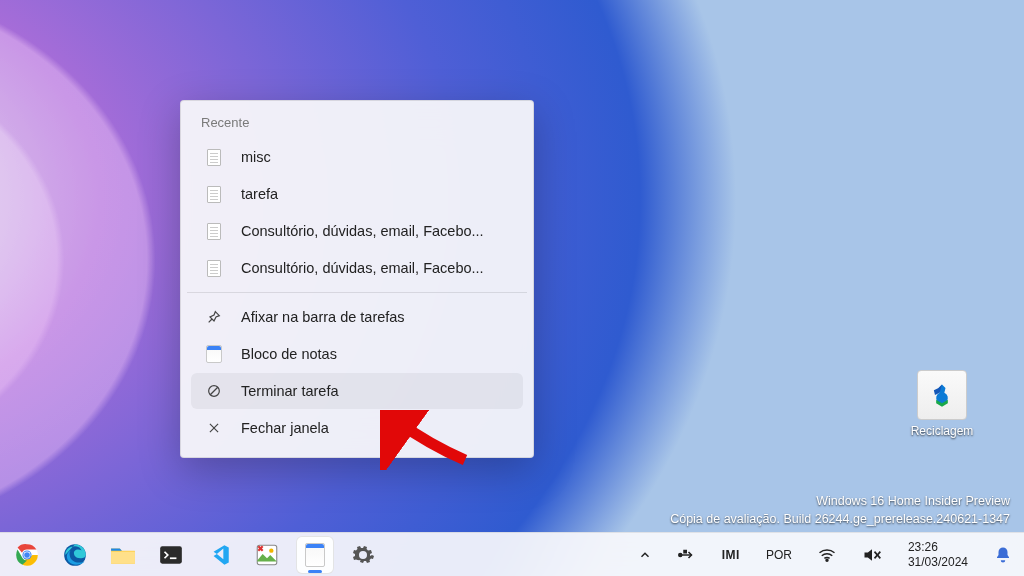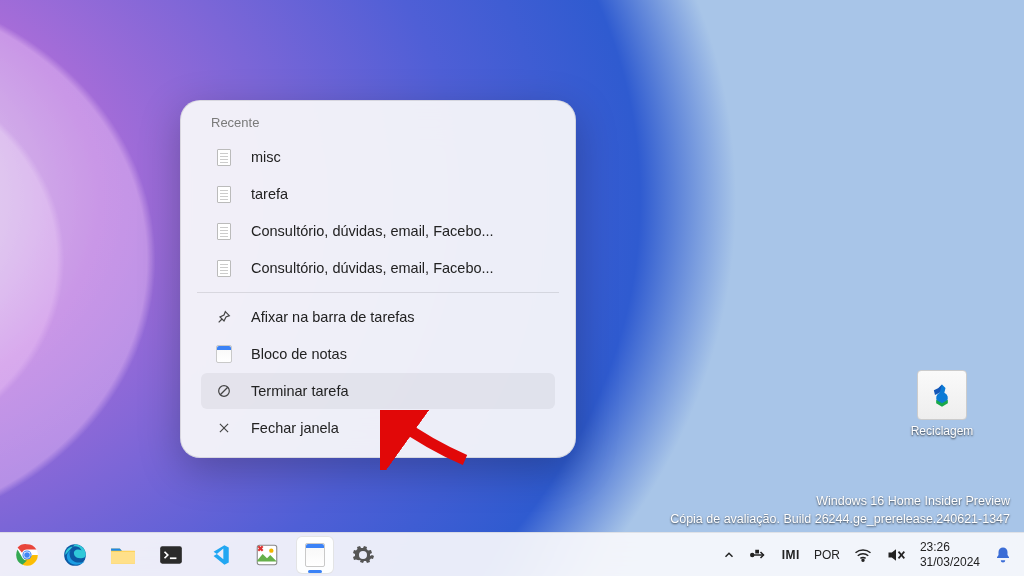--- a/index.html
+++ b/index.html
@@ -39,26 +39,26 @@
 
   
   .watermark {
     position: absolute; right: 14px; bottom: 48px; text-align: right;
     color: #fff; text-shadow: 0 1px 2px rgba(0,0,0,.7);
     font-size: 12.5px; line-height: 1.4; z-index: 2;
   }
 
   
   .menu {
-    position: absolute; left: 180px; top: 100px; width: 396px;
+    position: absolute; left: 180px; top: 100px; width: 354px;
     background: rgba(248,248,250,.94);
     border: 1px solid rgba(0,0,0,.1);
-    border-radius: 20px;
+    border-radius: 4px;
     box-shadow: 0 12px 40px rgba(0,0,0,.25);
-    z-index: 5; padding: 10px 16px; backdrop-filter: blur(20px);
+    z-index: 5; padding: 10px 6px; backdrop-filter: blur(20px);
   }
   .menu .section-title {
     font-size: 13px; color: #7a7a7a; padding: 4px 14px 8px;
   }
   .menu .item {
     display:flex; align-items:center; gap:18px;
     font-size: 14.5px; color: #222; padding: 9px 14px; margin: 1px 4px;
     border-radius: 6px; cursor: default;
   }
   .menu .item.highlight { background: rgba(0,0,0,.05); }
@@ -88,21 +88,21 @@
     background: rgba(248,249,252,.92); backdrop-filter: blur(20px);
     border-top:1px solid rgba(0,0,0,.08);
     display:flex; align-items:center; z-index:10;
   }
   .taskbar .apps { display:flex; align-items:center; gap:10px; padding-left:8px; }
   .tb-icon { width:38px; height:38px; border-radius:6px; display:flex; align-items:center; justify-content:center; }
   .tb-icon.active { background: rgba(255,255,255,.9); box-shadow: inset 0 0 0 1px rgba(0,0,0,.1); position:relative; }
   .tb-icon.active::after { content:''; position:absolute; bottom:1px; left:50%; transform:translateX(-50%); width:14px; height:3px; background:#3b82f6; border-radius:2px; }
 
   .taskbar .tray {
-    margin-left:auto; display:flex; align-items:center; gap:14px; padding-right:12px;
+    margin-left:auto; display:flex; align-items:center; gap:26px; padding-right:12px;
     font-size:12px; color:#222;
   }
   .tray .clock { line-height:1.2; }
   .tray .tray-item { display:inline-flex; align-items:center; }
 
   svg { display:block; }
 </style>
 </head>
 <body>
 

